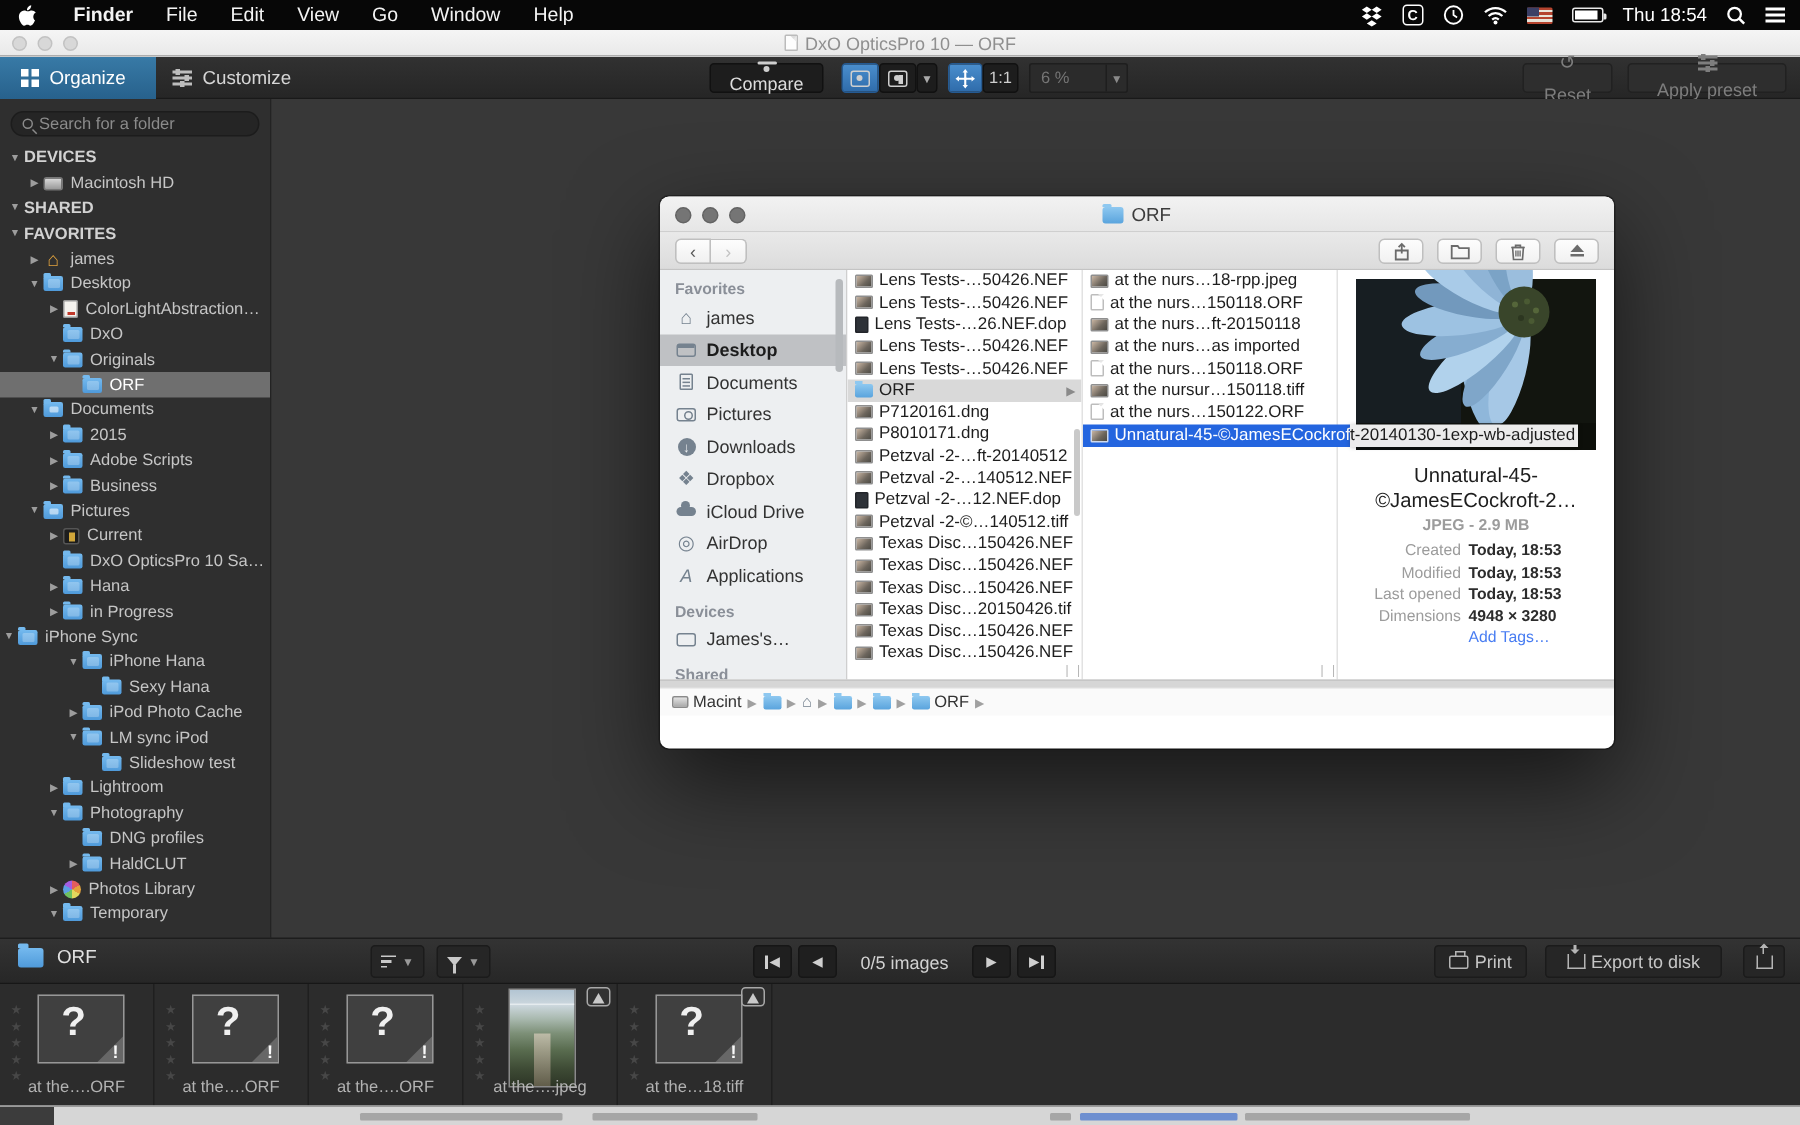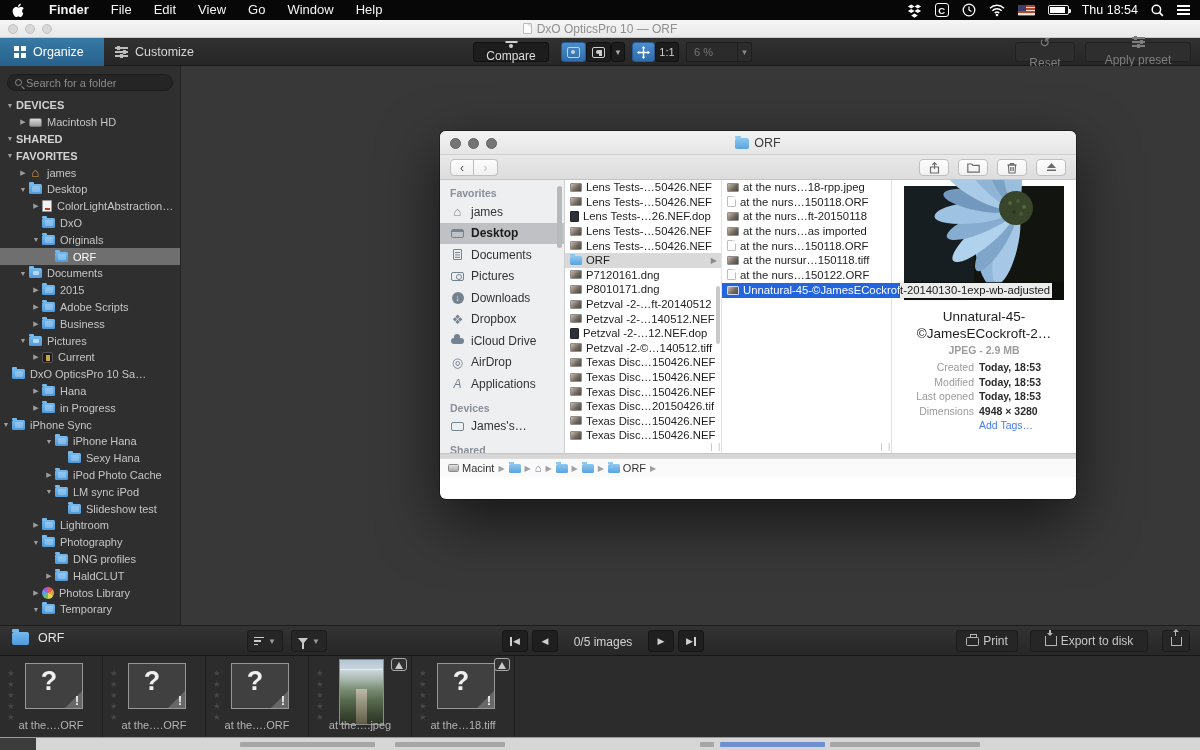--- a/index.html
+++ b/index.html
@@ -471,21 +471,21 @@
         <div class="tree-row" style="padding-left: 17px;">
           <span class="tri">▼</span>
           <span class="ic ic-folder ic-folder-pics"></span>
           <span class="lbl">Pictures</span>
         </div>
         <div class="tree-row" style="padding-left: 30px;">
           <span class="tri">▶</span>
           <span class="ic ic-app"></span>
           <span class="lbl">Current</span>
         </div>
-        <div class="tree-row" style="">
+        <div class="tree-row" style="padding-left: 30px;">
           <span class="tri"></span>
           <span class="ic ic-folder lightface"></span>
           <span class="lbl">DxO OpticsPro 10 Sa…</span>
         </div>
         <div class="tree-row" style="padding-left: 30px;">
           <span class="tri">▶</span>
           <span class="ic ic-folder lightface"></span>
           <span class="lbl">Hana</span>
         </div>
         <div class="tree-row" style="padding-left: 30px;">

